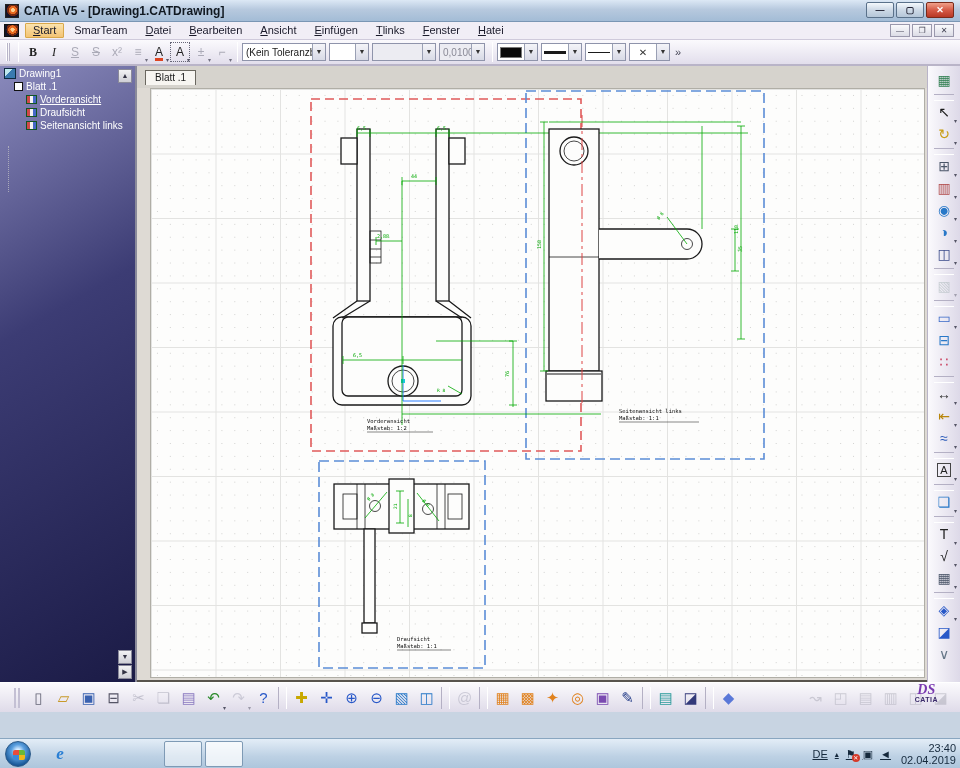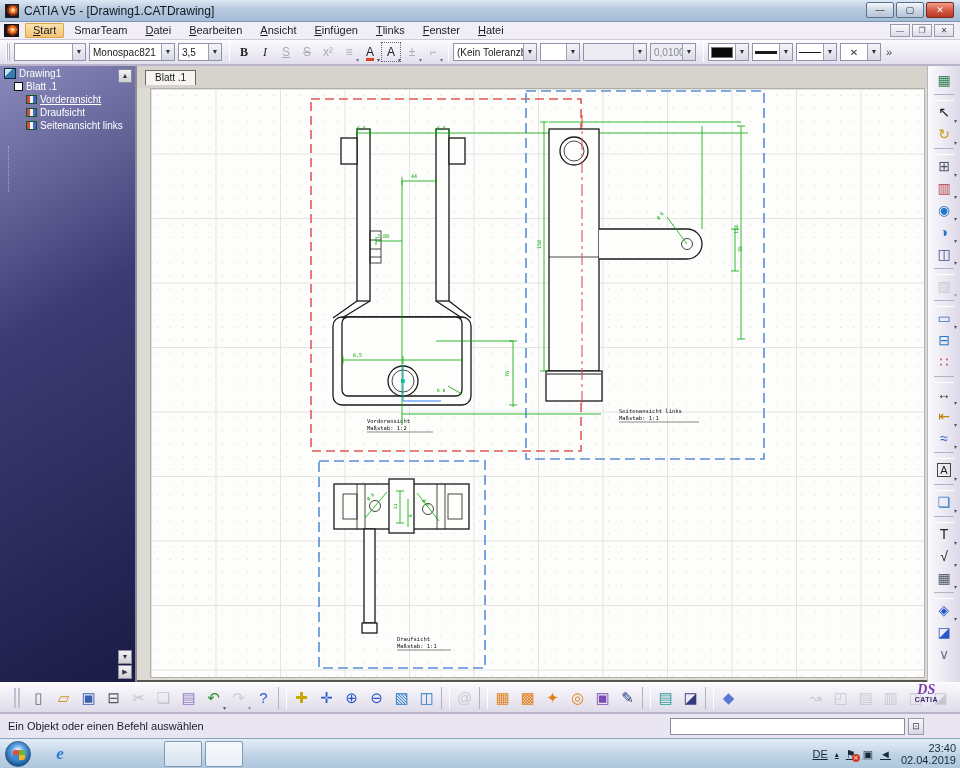--- a/index.html
+++ b/index.html
@@ -3,21 +3,21 @@
 <meta charset="utf-8">
 <style>
   * { margin:0; padding:0; box-sizing:border-box; }
   html,body { width:960px; height:768px; overflow:hidden; }
   body { font-family:"Liberation Sans", sans-serif; font-size:11px; color:#1a1a1a; }
   #screen { position:relative; width:960px; height:768px; background:#c8d4e2; overflow:hidden; }
 
   
   #titlebar { position:absolute; left:0; top:0; width:960px; height:22px;
     background:linear-gradient(#dce8f5,#b7c9de 45%,#a3bcd6); border-bottom:1px solid #7a96b4;
-    display:flex; align-items:center; padding-left:5px; }
+    display:flex; align-items:center; padding-left:5px;font-weight:bold; }
   .catia-app-icon { width:14px; height:14px; margin-right:5px; border:1px solid #222;
     background:radial-gradient(circle at 58% 42%, #ffd090 0 20%, #e86a20 22% 42%, #7a2a10 44% 60%, #141428 62%); }
   #title-text { font-size:12px; color:#101820; }
   .win-controls { position:absolute; right:6px; top:2px; display:flex; gap:2px; }
   .win-btn { width:28px; height:16px; border:1px solid #5a718a; border-radius:2px;
     background:linear-gradient(#f4f8fc,#cdd9e6 50%,#b5c6d8); font-size:9px; line-height:14px;
     text-align:center; color:#223; }
   .win-btn.close { background:linear-gradient(#f0a08a,#d65b47 50%,#b83825); color:#fff; border-color:#7a2a1a; }
 
   
@@ -201,38 +201,20 @@
     </span>
     <div class="mdi-controls">
       <div class="mdi-btn">—</div>
       <div class="mdi-btn">❐</div>
       <div class="mdi-btn">✕</div>
     </div>
   </div>
 
   <div id="toolbar-top">
     <div class="tb-handle"></div>
-    <span style="display:flex;">
-
-        <div class="combo" style="width: 72px;">
-          <span class="combo-val"></span>
-          <span class="combo-arr">▼</span>
-        </div>
-
-        <div class="combo" style="width: 86px;">
-          <span class="combo-val">Monospac821</span>
-          <span class="combo-arr">▼</span>
-        </div>
-
-        <div class="combo" style="width: 44px;">
-          <span class="combo-val">3,5</span>
-          <span class="combo-arr">▼</span>
-        </div>
-
-    </span>
     <div class="tb-sep"></div>
     <span style="display:flex;">
 
         <div class="fmt-btn fmt-b">
           <span>B</span>
         </div>
 
         <div class="fmt-btn fmt-i">
           <span>I</span>
         </div>
@@ -759,25 +741,20 @@
           <span style="color: rgb(168, 168, 180);">✎</span>
         </div>
 
     </div>
   </div>
   <div id="catia-logo">
     <div class="ds">DS</div>
     <div class="ct">CATIA</div>
   </div>
 
-  <div id="statusbar">
-    <span id="status-msg">Ein Objekt oder einen Befehl auswählen</span>
-    <input id="power-input" type="text" value="" style="">
-    <div id="status-btn">⊡</div>
-  </div>
 
   <div id="taskbar">
     <div id="start-orb"></div>
     <div style="display:flex; align-items:center;">
 
         <div class="tb-app ie">
           <span class="app-glyph" style="color: rgb(42, 127, 212);">e</span>
         </div>
 
         <div class="tb-app wmp">

